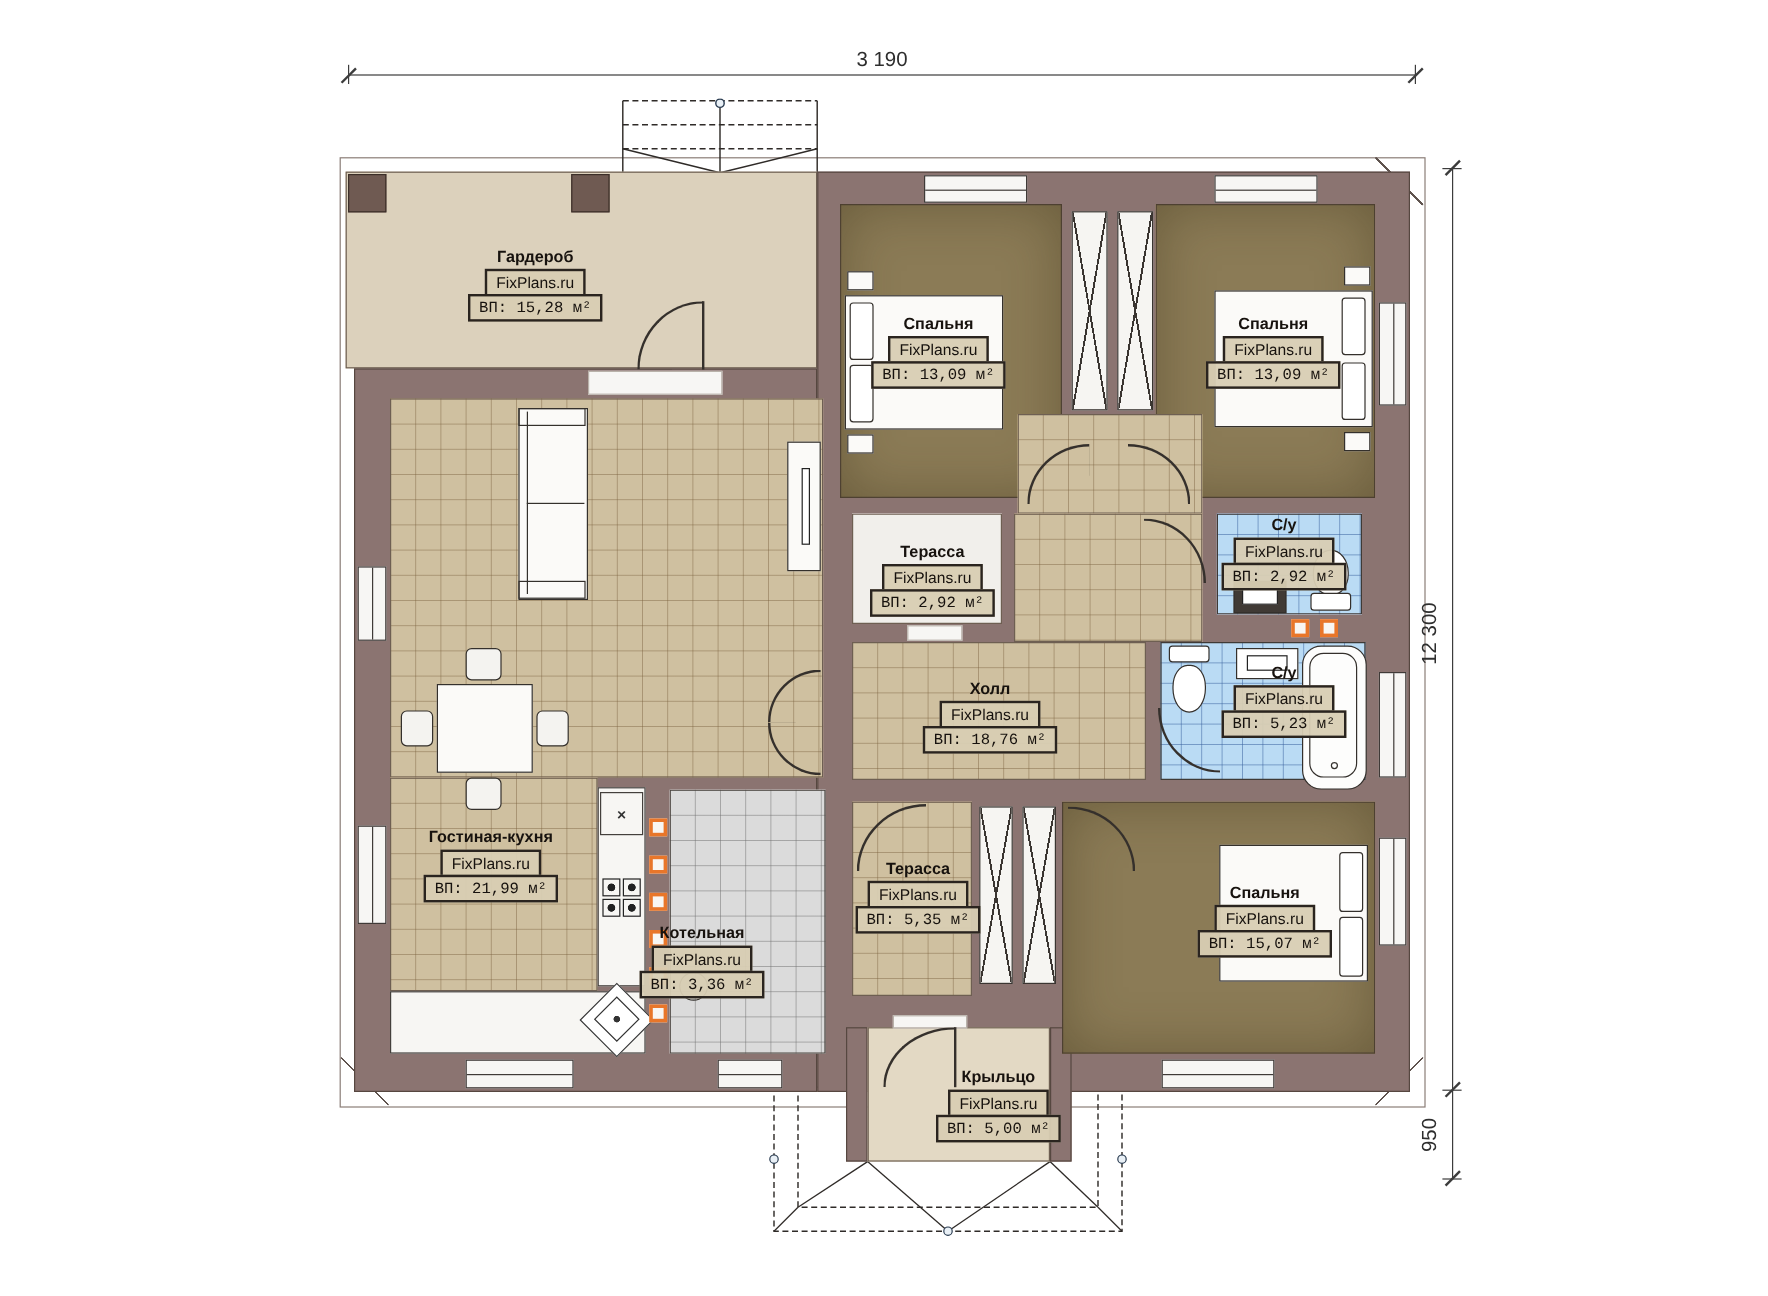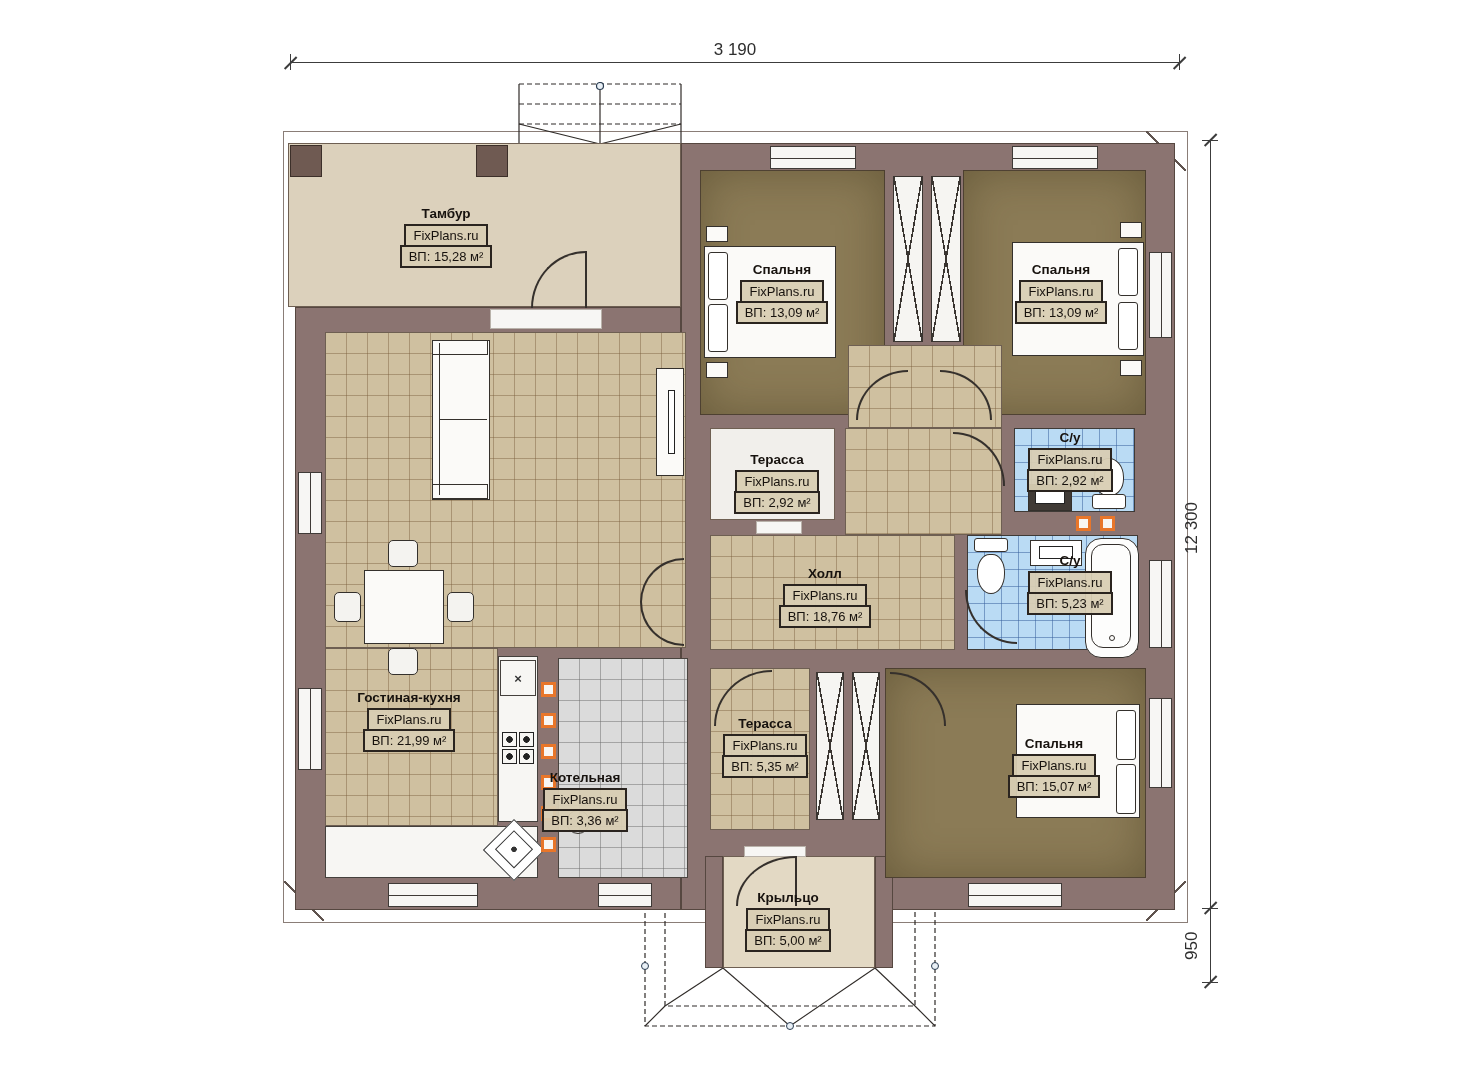--- a/index.html
+++ b/index.html
@@ -47,21 +47,21 @@
   .burner{position:absolute;width:15px;height:15px;border:1px solid #222;box-sizing:border-box;
           background:radial-gradient(circle at 50% 50%, #222 3px, transparent 3.5px);}
   .flue{position:absolute;width:15px;height:15px;background:#f8f6f3;border:3px solid #e8762a;box-sizing:border-box;}
   .dline{position:absolute;background:linear-gradient(to top right,transparent calc(50% - .8px),#5f534e calc(50% - .8px),#5f534e calc(50% + .8px),transparent calc(50% + .8px));}
   .dline.b{background:linear-gradient(to bottom right,transparent calc(50% - .8px),#5f534e calc(50% - .8px),#5f534e calc(50% + .8px),transparent calc(50% + .8px));}
   
   .rlabel{position:absolute;width:130px;display:flex;flex-direction:column;align-items:center;}
   .rname{font-size:13.5px;font-weight:bold;color:#17120e;margin-bottom:3px;white-space:nowrap;}
   .lbox{border:2px solid #2a241f;background:rgba(216,205,179,.95);padding:1px 7px;font-size:13px;
         color:#17120e;white-space:nowrap;line-height:17px;}
-  .lbox + .lbox{margin-top:-2px;}
+  .lbox + .lbox{margin-top:-2px;font-family:Liberation Mono, monospace;}
   
   .dim-h{position:absolute;height:0;border-top:1.3px solid #3c3c3c;}
   .dim-v{position:absolute;width:0;border-left:1.3px solid #3c3c3c;}
   .dimtick{position:absolute;width:17px;height:1.6px;background:#3c3c3c;transform:rotate(-45deg);}
   .dimend-v{position:absolute;width:1px;height:16px;background:#3c3c3c;}
   .dimend-h{position:absolute;width:16px;height:1px;background:#3c3c3c;}
   .dimlabel{position:absolute;font-size:17px;color:#2e2e2e;text-align:center;}
   .dimlabel-v{position:absolute;font-size:17px;color:#2e2e2e;writing-mode:vertical-rl;transform:rotate(180deg);text-align:center;}
   .ventbox{position:absolute;background:#f7f6f3;border:1px solid #44403c;box-sizing:border-box;
            display:flex;align-items:center;justify-content:center;font-size:13px;font-weight:bold;color:#333;}
@@ -233,21 +233,21 @@
   <div class="arc tl" style="left:856px;top:370px;width:52px;height:50px;"></div>
   <div class="arc tr" style="left:940px;top:370px;width:52px;height:50px;"></div>
   <div class="arc tr" style="left:953px;top:432px;width:52px;height:54px;"></div>
   <div class="arc bl" style="left:965px;top:590px;width:52px;height:54px;"></div>
   <div class="arc tl" style="left:714px;top:670px;width:58px;height:56px;"></div>
   <div class="arc tr" style="left:890px;top:672px;width:56px;height:54px;"></div>
   <div class="arc tl" style="left:736px;top:856px;width:60px;height:50px;"></div>
   <div class="leaf" style="left:795px;top:856px;width:2px;height:50px;"></div>
 
   <div class="rlabel" style="left:381px;top:206px;">
-    <div class="rname">Тамбур</div>
+    <div class="rname">Гардероб</div>
     <div class="lbox">FixPlans.ru</div>
     <div class="lbox">ВП: 15,28 м²</div>
   </div>
   <div class="rlabel" style="left:717px;top:262px;">
     <div class="rname">Спальня</div>
     <div class="lbox">FixPlans.ru</div>
     <div class="lbox">ВП: 13,09 м²</div>
   </div>
   <div class="rlabel" style="left:996px;top:262px;">
     <div class="rname">Спальня</div>
@@ -287,21 +287,21 @@
   <div class="rlabel" style="left:520px;top:770px;">
     <div class="rname">Котельная</div>
     <div class="lbox">FixPlans.ru</div>
     <div class="lbox">ВП: 3,36 м²</div>
   </div>
   <div class="rlabel" style="left:989px;top:736px;">
     <div class="rname">Спальня</div>
     <div class="lbox">FixPlans.ru</div>
     <div class="lbox">ВП: 15,07 м²</div>
   </div>
-  <div class="rlabel" style="left:723px;top:890px;">
+  <div class="rlabel" style="left:723px;top:890px;padding-left:44px;">
     <div class="rname">Крыльцо</div>
     <div class="lbox">FixPlans.ru</div>
     <div class="lbox">ВП: 5,00 м²</div>
   </div>
 
   <div class="dim-h" style="left:290px;top:62px;width:890px;"></div>
   <div class="dimend-v" style="left:290px;top:54px;"></div>
   <div class="dimend-v" style="left:1179px;top:54px;"></div>
   <div class="dimtick" style="left:282px;top:62px;"></div>
   <div class="dimtick" style="left:1171px;top:62px;"></div>

